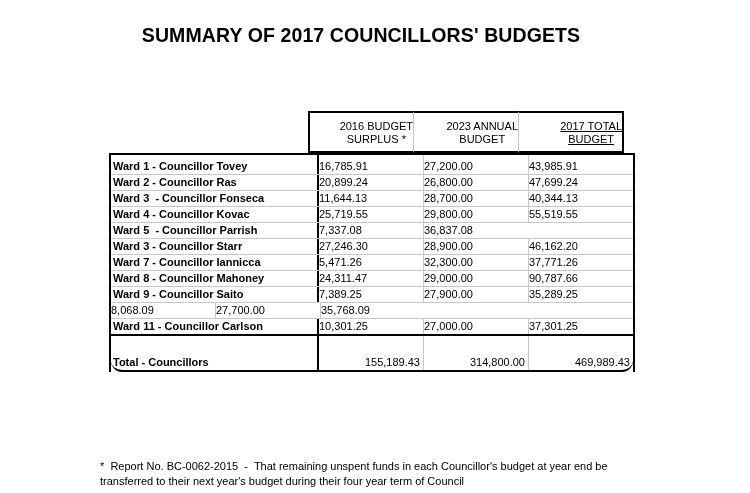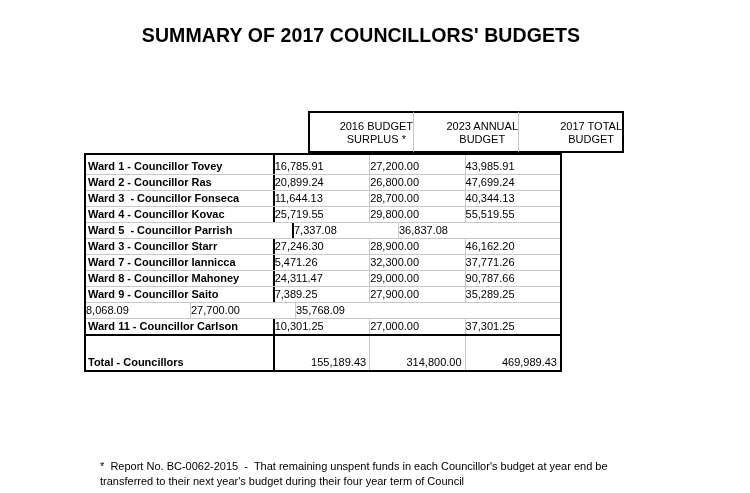--- a/index.html
+++ b/index.html
@@ -13,29 +13,29 @@
     }
     .hdr {
       position: absolute; top: 111px; height: 42px;
       border-top: 2px solid #000; border-bottom: 2px solid #000;
       font-size: 11px; text-align: center; line-height: 13px;
       display: flex; align-items: center; justify-content: flex-end; box-sizing: border-box;
       padding-top: 2px;
     }
     .hdr.c1 { left: 308px; width: 105px; border-left: 2px solid #000; }
     .hdr.c2 { left: 413px; width: 105px; border-left: 1px solid #c8c8c8; }
-    .hdr.c3 { left: 518px; width: 106px; border-left: 1px solid #c8c8c8; border-right: 2px solid #000; }
+    .hdr.c3 { left: 518px; width: 106px; border-left: 1px solid #c8c8c8; border-right: 2px solid #000; text-decoration: underline; }
     .tbl {
-      position: absolute; left: 84px; top: 153px; width: 478px;
+      position: absolute; left: 109px; top: 153px; width: 526px;
       border-left: 2px solid #000; border-right: 2px solid #000; box-sizing: border-box;
     }
     .row { display: flex; height: 16px; border-bottom: 1px solid #c8c8c8; box-sizing: border-box; }
     .row.last { border-bottom: 2px solid #000; height: 17px; }
     .row.spacer { height: 4px; border-bottom: 0; }
-    .row.total { height: 36px; border-bottom: 2px solid #000; align-items: flex-end; }
+    .row.total { height: 36px; border-bottom: 2px solid #000; align-items: flex-end; border-radius: 11px; }
     .cell { box-sizing: border-box; font-size: 11px; line-height: 14px; white-space: pre; }
     .name { width: 208px; padding-left: 2px; font-weight: bold; border-right: 2px solid #000; }
     .num { width: 105px; text-align: left; padding-right: 3px; border-right: 1px solid #c8c8c8; }
     .num.n3 { width: 104px; border-right: 0; }
     .row.total .cell { padding-bottom: 1px; }
     .foot {
       position: absolute; left: 100px; top: 459px; width: 520px; font-size: 11px; line-height: 15px;
     }
   </style>
 </head>

